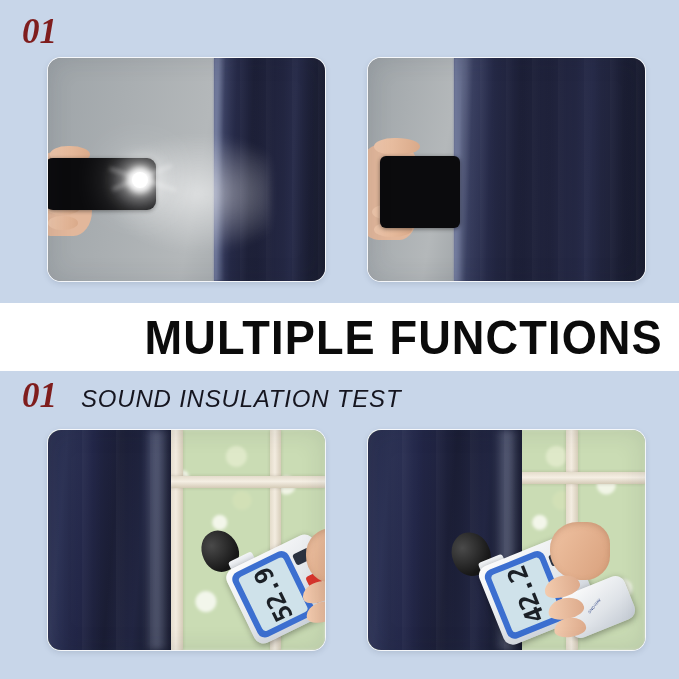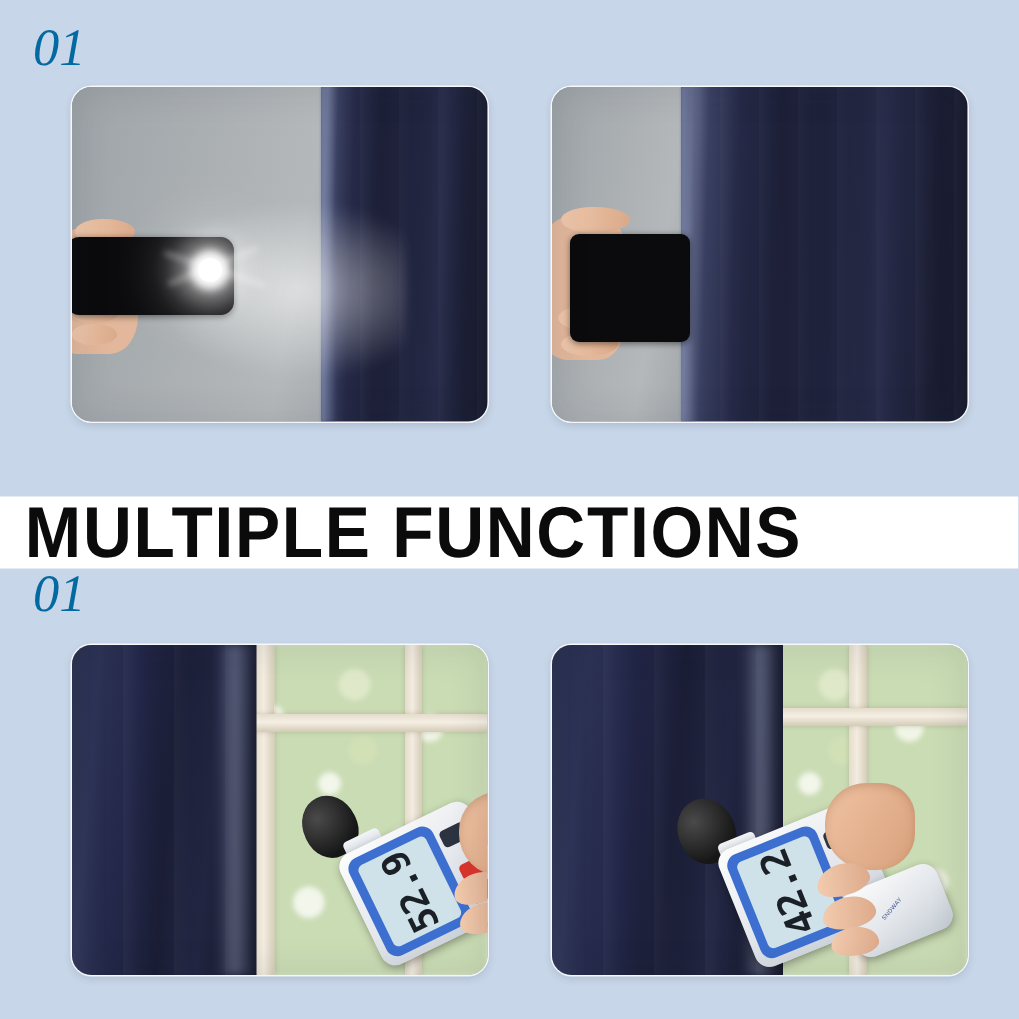--- a/index.html
+++ b/index.html
@@ -25,24 +25,24 @@
   .sec-header {
     position: absolute;
     left: 22px;
     display: flex;
     align-items: baseline;
     white-space: nowrap;
   }
   .sec-num {
     font-family: "Liberation Serif", serif;
     font-style: italic;
-    font-weight: 400;
+    font-weight: 700;
     font-size: 35px;
     letter-spacing: 0px;
-    color: #0369a1;
+    color: #7f1d1d;
     line-height: 1;
   }
   .sec-title {
     font-family: "Liberation Sans", sans-serif;
     font-style: italic;
     font-weight: 400;
     font-size: 24px;
     letter-spacing: 0.8px;
     color: #15151f;
     margin-left: 24px;
@@ -50,26 +50,25 @@
   }
   #header-01 { top: 14px; }
   #header-02 { top: 378px; }
 
   
   .banner {
     position: absolute;
     left: 0;
     top: 303px;
     width: 679px;
-    height: 48px;
+    height: 68px;
     background: #ffffff;
     display: flex;
     align-items: center;
-    justify-content: flex-start;
-    margin-top: 28px;
+    justify-content: flex-end;
   }
   .banner-text {
     font-family: "Liberation Sans Narrow", "Liberation Sans", sans-serif;
     font-weight: 700;
     font-size: 48px;
     letter-spacing: 1.2px;
     color: #0b0b0b;
     transform: scaleX(0.94);
     white-space: nowrap;
   }
@@ -369,20 +368,21 @@
       <div class="vignette"></div>
     </div>
   </div>
 
   <div class="banner">
     <span class="banner-text">MULTIPLE FUNCTIONS</span>
   </div>
 
   <div class="sec-header" id="header-02">
     <span class="sec-num">01</span>
+    <span class="sec-title">SOUND INSULATION TEST</span>
   </div>
 
   <div class="card" id="card-sound-left">
     <div class="card-inner">
       <div class="window-scene">
         <div class="foliage"></div>
         <div class="mullion-v" style="left:122px;top:0;width:13px;bottom:0;"></div>
         <div class="mullion-v" style="left:222px;top:0;width:11px;bottom:0;"></div>
         <div class="mullion-h" style="left:110px;top:46px;right:0;height:12px;"></div>
       </div>

